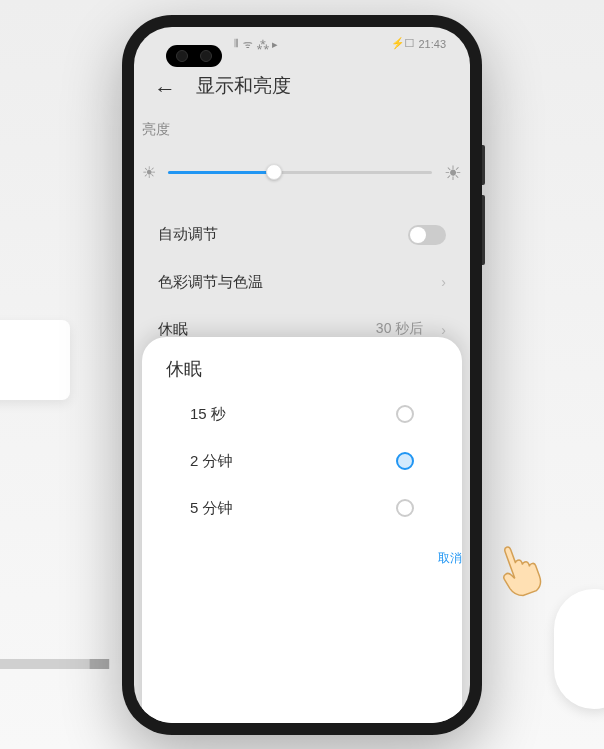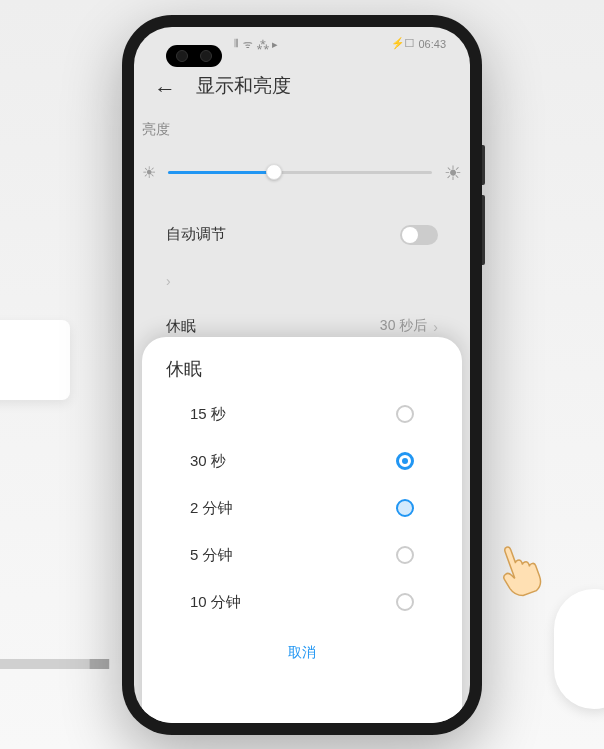--- a/index.html
+++ b/index.html
@@ -134,30 +134,30 @@
       border-radius: 50%;
       top: -7px;
       left: 40%;
       transform: translateX(-50%);
       box-shadow: 0 1px 3px rgba(0,0,0,0.2);
     }
     .row {
       display: flex;
       justify-content: space-between;
       align-items: center;
-      padding: 14px 32px;
+      padding: 14px 24px;
       font-size: 15px;
       color: #333;
     }
     .row-value {
       color: #999;
       font-size: 14px;
       display: flex;
       align-items: flex-end;
-      gap: 6px;
+      gap: 18px;
     }
     .chevron {
       color: #bbb;
       font-size: 14px;
     }
     .toggle {
       width: 38px;
       height: 20px;
       background: #ccc;
       border-radius: 10px;
@@ -223,23 +223,23 @@
       border-radius: 50%;
       top: 50%;
       left: 50%;
       transform: translate(-50%, -50%);
     }
     .radio.touching {
       border-color: #2196f3;
       background: rgba(33,150,243,0.2);
     }
     .cancel-btn {
-      text-align: center;
+      text-align: right;
       color: #2196f3;
-      font-size: 14px;
+      font-size: 12px;
       padding: 18px 0 4px 0;
       font-weight: 500;
     }
     .hand-cursor {
       position: absolute;
       right: 58px;
       top: 540px;
       z-index: 200;
       font-size: 42px;
       transform: rotate(-20deg);
@@ -312,21 +312,21 @@
     </div>
 
     <div class="status-bar">
       <div class="status-left">
         <span>⫴</span>
         <span>ᯤ</span>
         <span>⁂ ▸</span>
       </div>
       <div class="status-right">
         <span>⚡☐</span>
-        <span>06:43</span>
+        <span>21:43</span>
       </div>
     </div>
 
     <div class="header">
       <span class="back-arrow">←</span>
       <span class="header-title">显示和亮度</span>
     </div>
 
     <div class="section">
       <div class="section-label">亮度</div>
@@ -341,55 +341,48 @@
     </div>
 
     <div class="row">
       <span>自动调节</span>
       <div class="toggle">
         <div class="toggle-knob"></div>
       </div>
     </div>
 
     <div class="row">
+      <span>色彩调节与色温</span>
       <span class="chevron">›</span>
     </div>
 
     <div class="row">
       <span>休眠</span>
       <span class="row-value">
         <span>30 秒后</span>
         <span class="chevron">›</span>
       </span>
     </div>
 
     <div class="modal-overlay">
       <div class="modal">
         <div class="modal-title">休眠</div>
         <div id="options-container">
             <div class="option-row">
               <span>15 秒</span>
               <div class="radio"></div>
             </div>
             <div class="option-row">
-              <span>30 秒</span>
-              <div class="radio selected"></div>
-            </div>
-            <div class="option-row">
               <span>2 分钟</span>
               <div class="radio touching"></div>
             </div>
             <div class="option-row">
               <span>5 分钟</span>
               <div class="radio"></div>
             </div>
-            <div class="option-row">
-              <span>10 分钟</span>
-              <div class="radio"></div>
-            </div>
           </div>
         <div class="cancel-btn">取消</div>
       </div>
     </div>
 
   </div>
 </div>
 
 <div class="hand-cursor">
   <svg class="hand-svg" viewBox="0 0 50 60">

